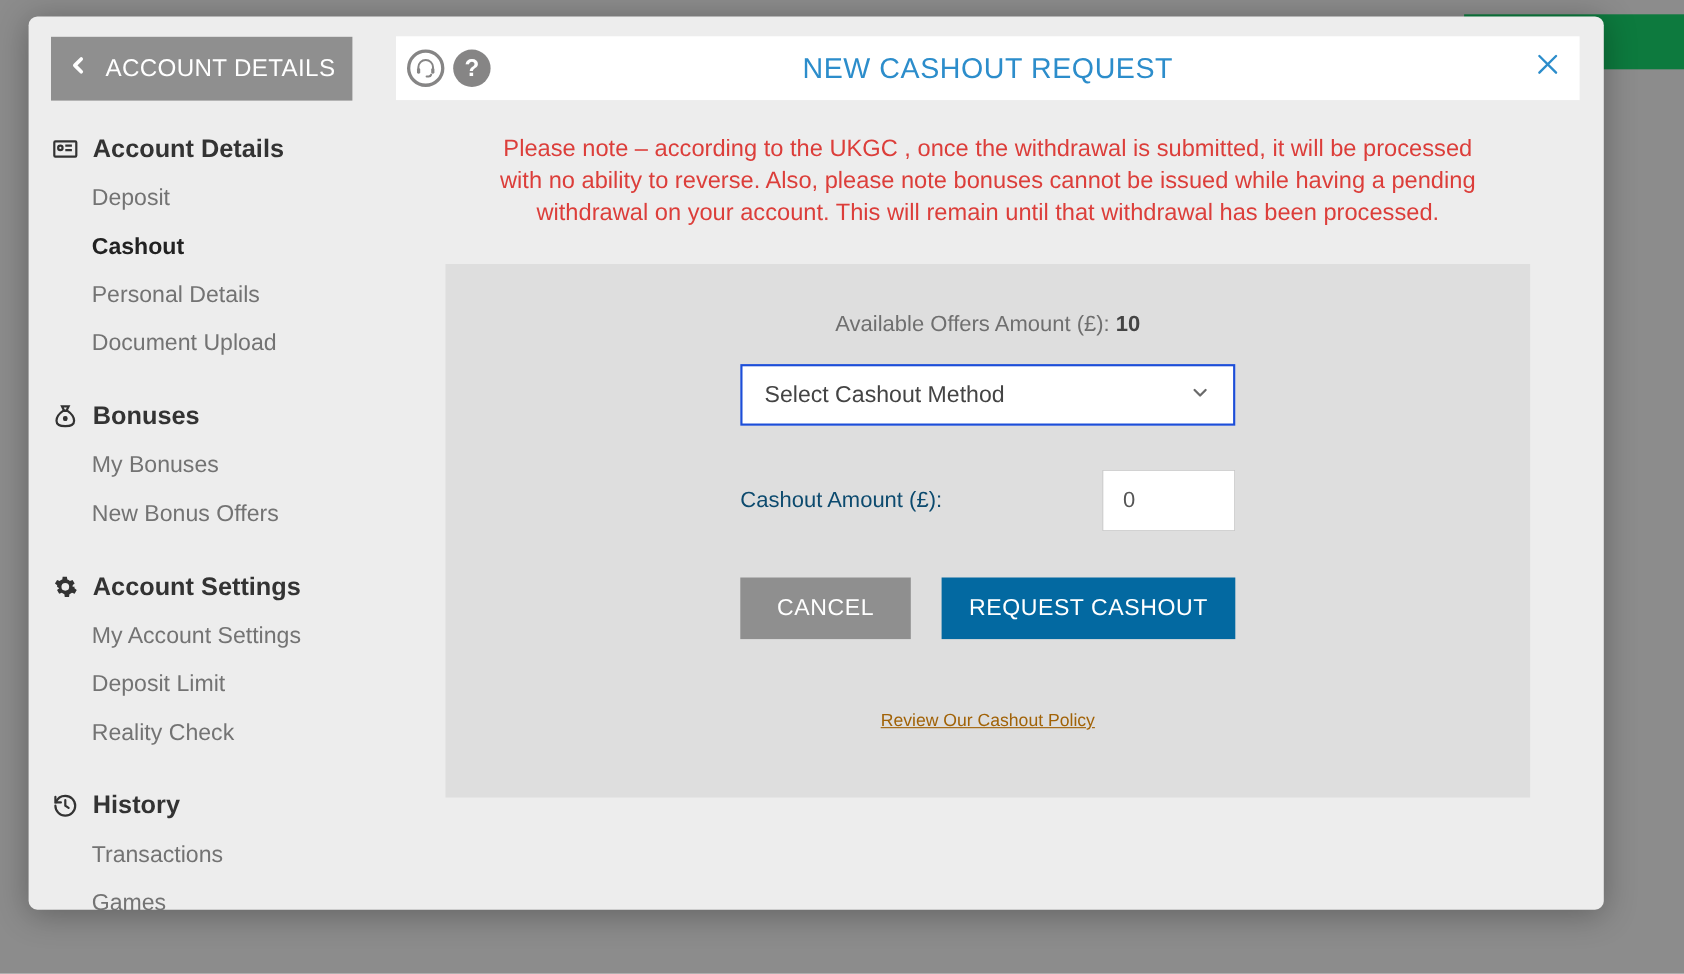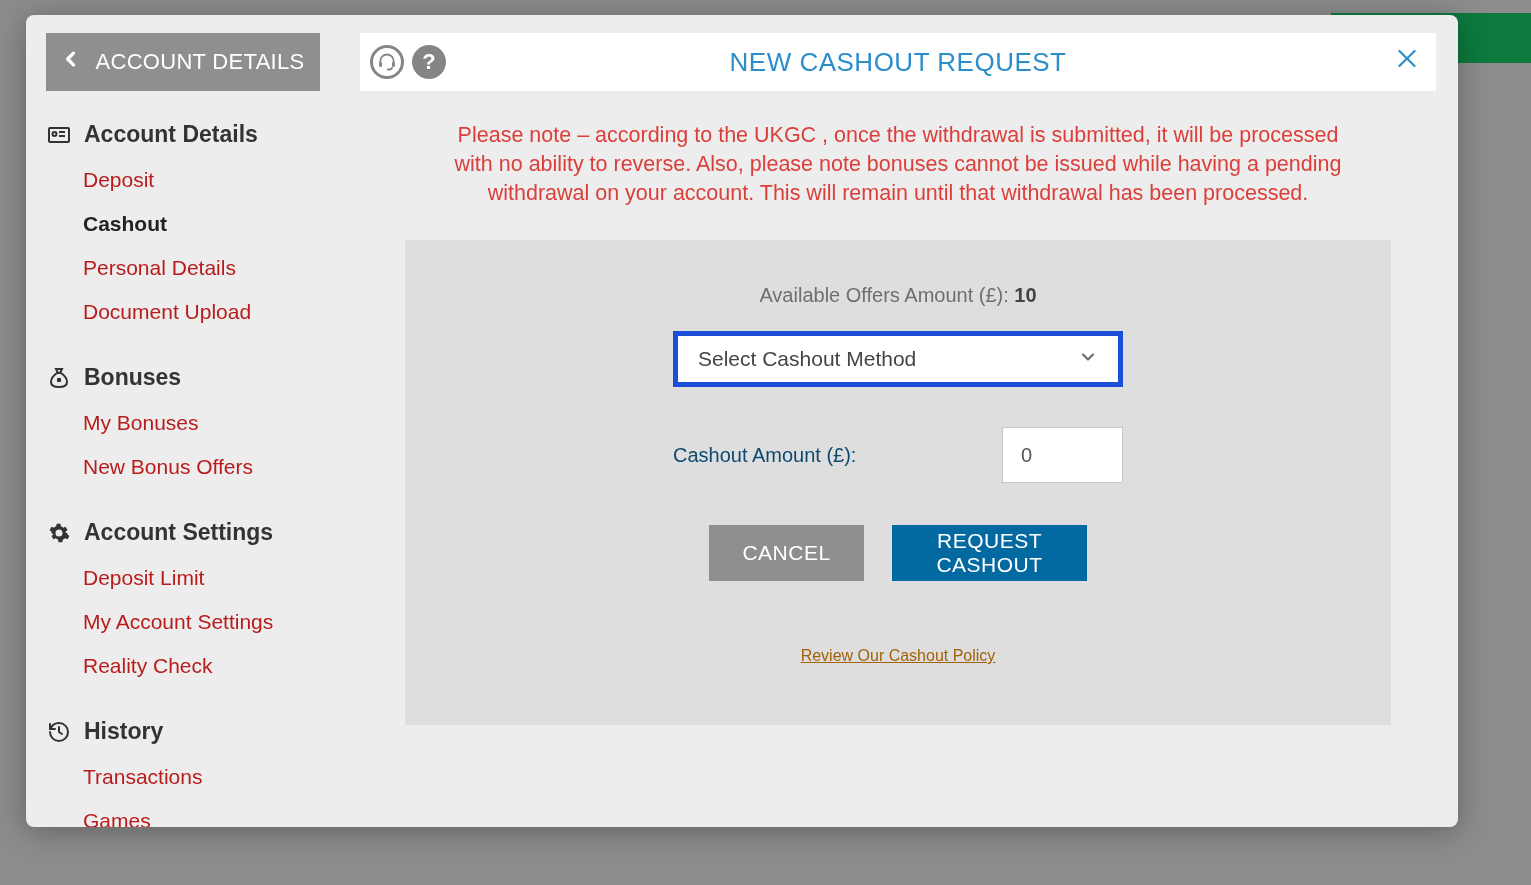--- a/index.html
+++ b/index.html
@@ -76,21 +76,21 @@
   .nav-group-title .ico {
     width: 26px;
     height: 26px;
     display: flex;
     align-items: center;
     justify-content: center;
     color: #333;
   }
   .nav-item {
     font-size: 21px;
-    color: #b91c1c;
+    color: #737373;
     padding: 10px 0 10px 37px;
     cursor: pointer;
   }
   .nav-item.active {
     color: #222;
     font-weight: 700;
   }
   .main {
     flex: 1;
     padding: 18px 22px 0 22px;
@@ -171,21 +171,21 @@
   }
   .avail-value {
     font-weight: 700;
     color: #444;
   }
   .method-select {
     width: 450px;
     height: 56px;
     margin: 0 auto 40px auto;
     background: #fff;
-    border: 5px solid #1d4ed8;
+    border: 2px solid #1d4ed8;
     display: flex;
     align-items: center;
     justify-content: space-between;
     padding: 0 20px;
     font-size: 21px;
     color: #444;
     cursor: pointer;
   }
   .chev-down {
     color: #6a6a6a;
@@ -206,21 +206,21 @@
     width: 121px;
     height: 56px;
     background: #fff;
     border: 1px solid #c7c7c7;
     font-size: 20px;
     color: #555;
     padding: 0 18px;
     text-align: left;
   }
   .button-row {
-    width: 378px;
+    width: 450px;
     margin: 0 auto 66px auto;
     display: flex;
     gap: 28px;
   }
   .btn {
     height: 56px;
     display: flex;
     align-items: center;
     justify-content: center;
     font-size: 21px;
@@ -303,22 +303,22 @@
 
     <div class="nav-group">
       <div class="nav-group-title">
         <span class="ico">
           <svg viewBox="0 0 24 24" fill="#333">
               <path d="M12 8.5a3.5 3.5 0 100 7 3.5 3.5 0 000-7zm8.5 3.5c0 .46-.4.91-.11 1.35l2.02 1.58-1.94 3.36-2.38-.96a7.03 7.03 0 01-2.34 1.35l-.36 2.53h-3.88l-.36-2.53a7.03 7.03 0 01-2.34-1.35l-2.38.96-1.94-3.36 2.02-1.58A7.1 7.1 0 014.5 12c0-.46.04-.91.11-1.35L2.59 9.07l1.94-3.36 2.38.96a7.03 7.03 0 012.34-1.35l.36-2.53h3.88l.36 2.53c.86.3 1.65.76 2.34 1.35l2.38-.96 1.94 3.36-2.02 1.58c.7.44.11.89.11 1.35z"></path>
             </svg>
         </span>
         <span>Account Settings</span>
       </div>
+      <div class="nav-item">My Account Settings</div>
       <div class="nav-item">Deposit Limit</div>
-      <div class="nav-item">My Account Settings</div>
       <div class="nav-item">Reality Check</div>
     </div>
 
     <div class="nav-group">
       <div class="nav-group-title">
         <span class="ico">
           <svg viewBox="0 0 24 24" fill="none" stroke="#333" stroke-width="2" stroke-linecap="round">
               <path d="M3 12a9 9 0 109-9 9 9 0 00-8.5 6"></path>
               <polyline points="3 4 3 9 8 9"></polyline>
               <polyline points="12 7 12 12 15 14"></polyline>

